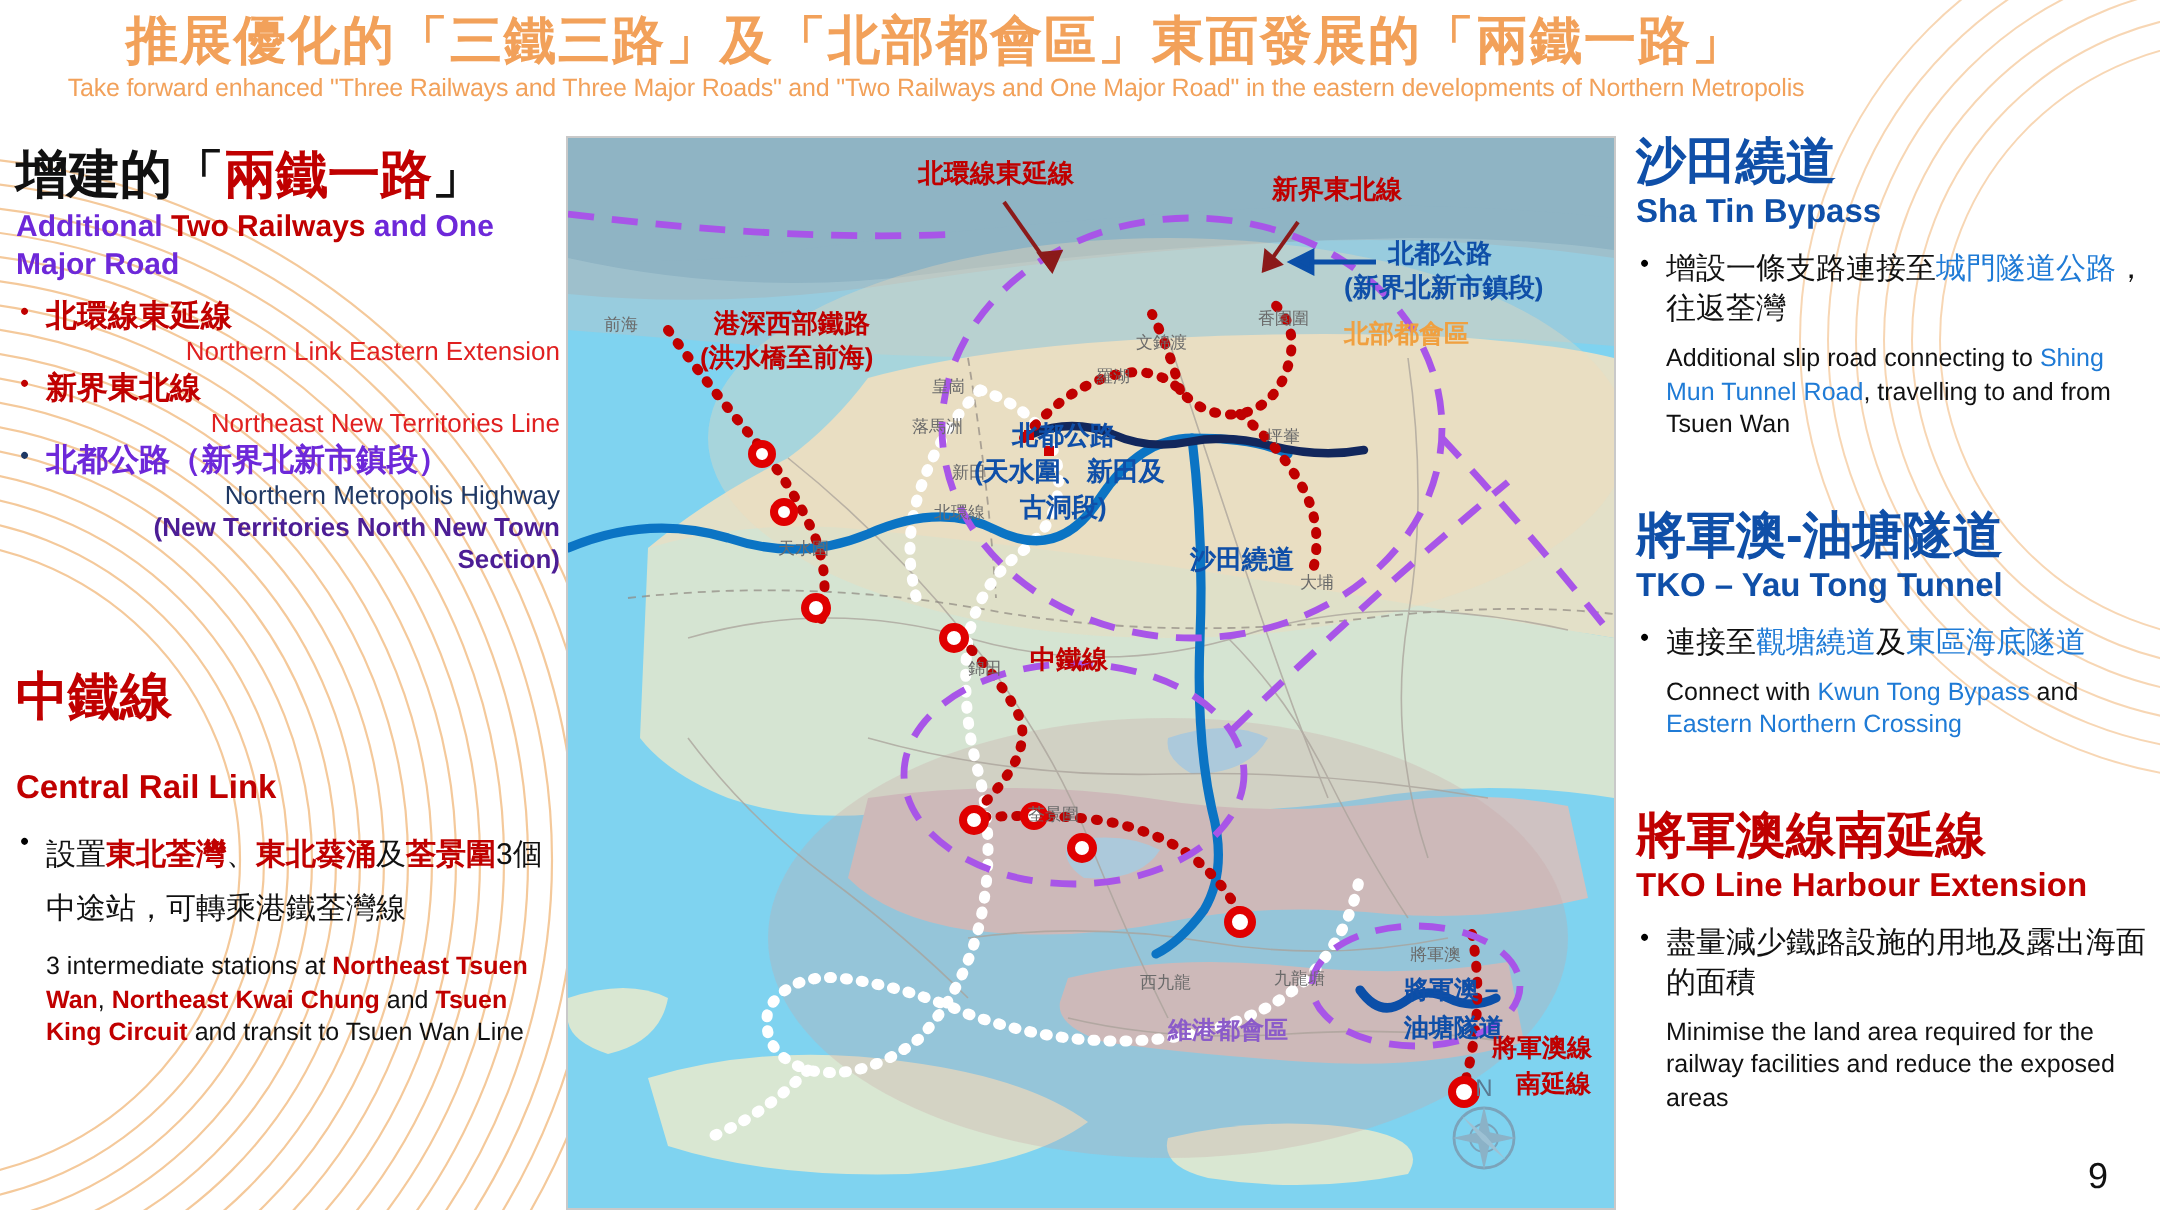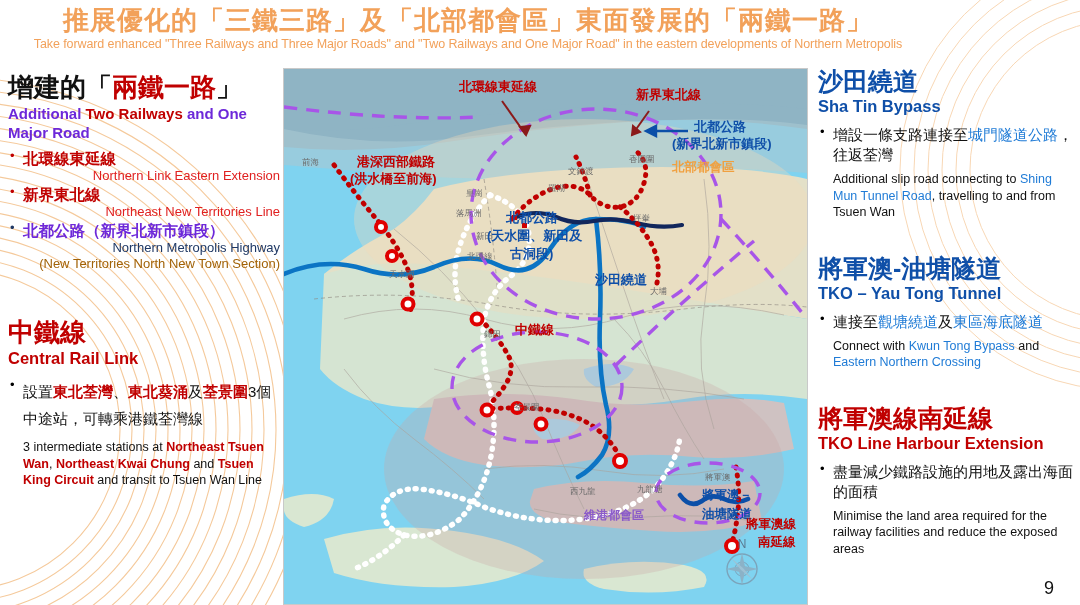--- a/index.html
+++ b/index.html
@@ -60,21 +60,21 @@
   #lb1-zh { font-size:26px; line-height:31px; }
   #lb1-en { font-size:15px; line-height:19px; margin-top:1px; }
   #left-list { margin-top:7px; }
   #left-list li { margin-bottom:1px; }
   #left-list .li-zh { font-size:15.5px; }
   #left-list .li-en { font-weight:normal; font-size:13px; color:#E02020;text-align:right; }
 
   
   #lb2 { margin-top:45px; }
   #lb2-zh { font-size:26px; line-height:31px; color:#C00000; }
-  #lb2-en { font-size:16.5px; line-height:21px; color:#C00000; font-weight:bold;}
+  #lb2-en { font-size:16.5px; line-height:21px; color:#C00000; font-weight:bold;margin-top:20px;}
   #lb2-list { margin-top:9px; }
   #lb2-list .li-zh { font-size:15px; line-height:27px; color:#111; font-weight:normal;}
   #lb2-list .li-zh b { color:#C00000; }
   #lb2-list .para { margin-top:7px; font-size:12.5px; line-height:16.5px; color:#111; }
   #lb2-list .para b { color:#C00000; }
 
   
   .rb { margin-bottom:0; }
   .rb .sec-title-zh { font-size:25px; }
   .rb ul.bul { margin-top:8px; }
@@ -308,21 +308,21 @@
         <div class="li-zh red">北環線東延線</div>
         <div class="li-en">Northern Link Eastern Extension</div>
       </li>
       <li style="color:#C00000">
         <div class="li-zh red">新界東北線</div>
         <div class="li-en">Northeast New Territories Line</div>
       </li>
       <li style="color:#1F3864">
         <div class="li-zh navy">北都公路（新界北新市鎮段）</div>
         <div class="li-en" style="color:#1F3864;font-weight:normal">Northern Metropolis Highway</div>
-        <div class="li-en" style="color:#a16207;font-weight:normal">(New Territories North New Town Section)</div>
+        <div class="li-en" style="color:#4c1d95;font-weight:bold">(New Territories North New Town Section)</div>
       </li>
     </ul>
   </div>
 
   <div id="lb2">
     <div id="lb2-zh" class="sec-title-zh">中鐵線</div>
     <div id="lb2-en" class="sec-title-en">Central  Rail Link</div>
     <ul class="bul" id="lb2-list">
       <li>
         <div class="li-zh">

